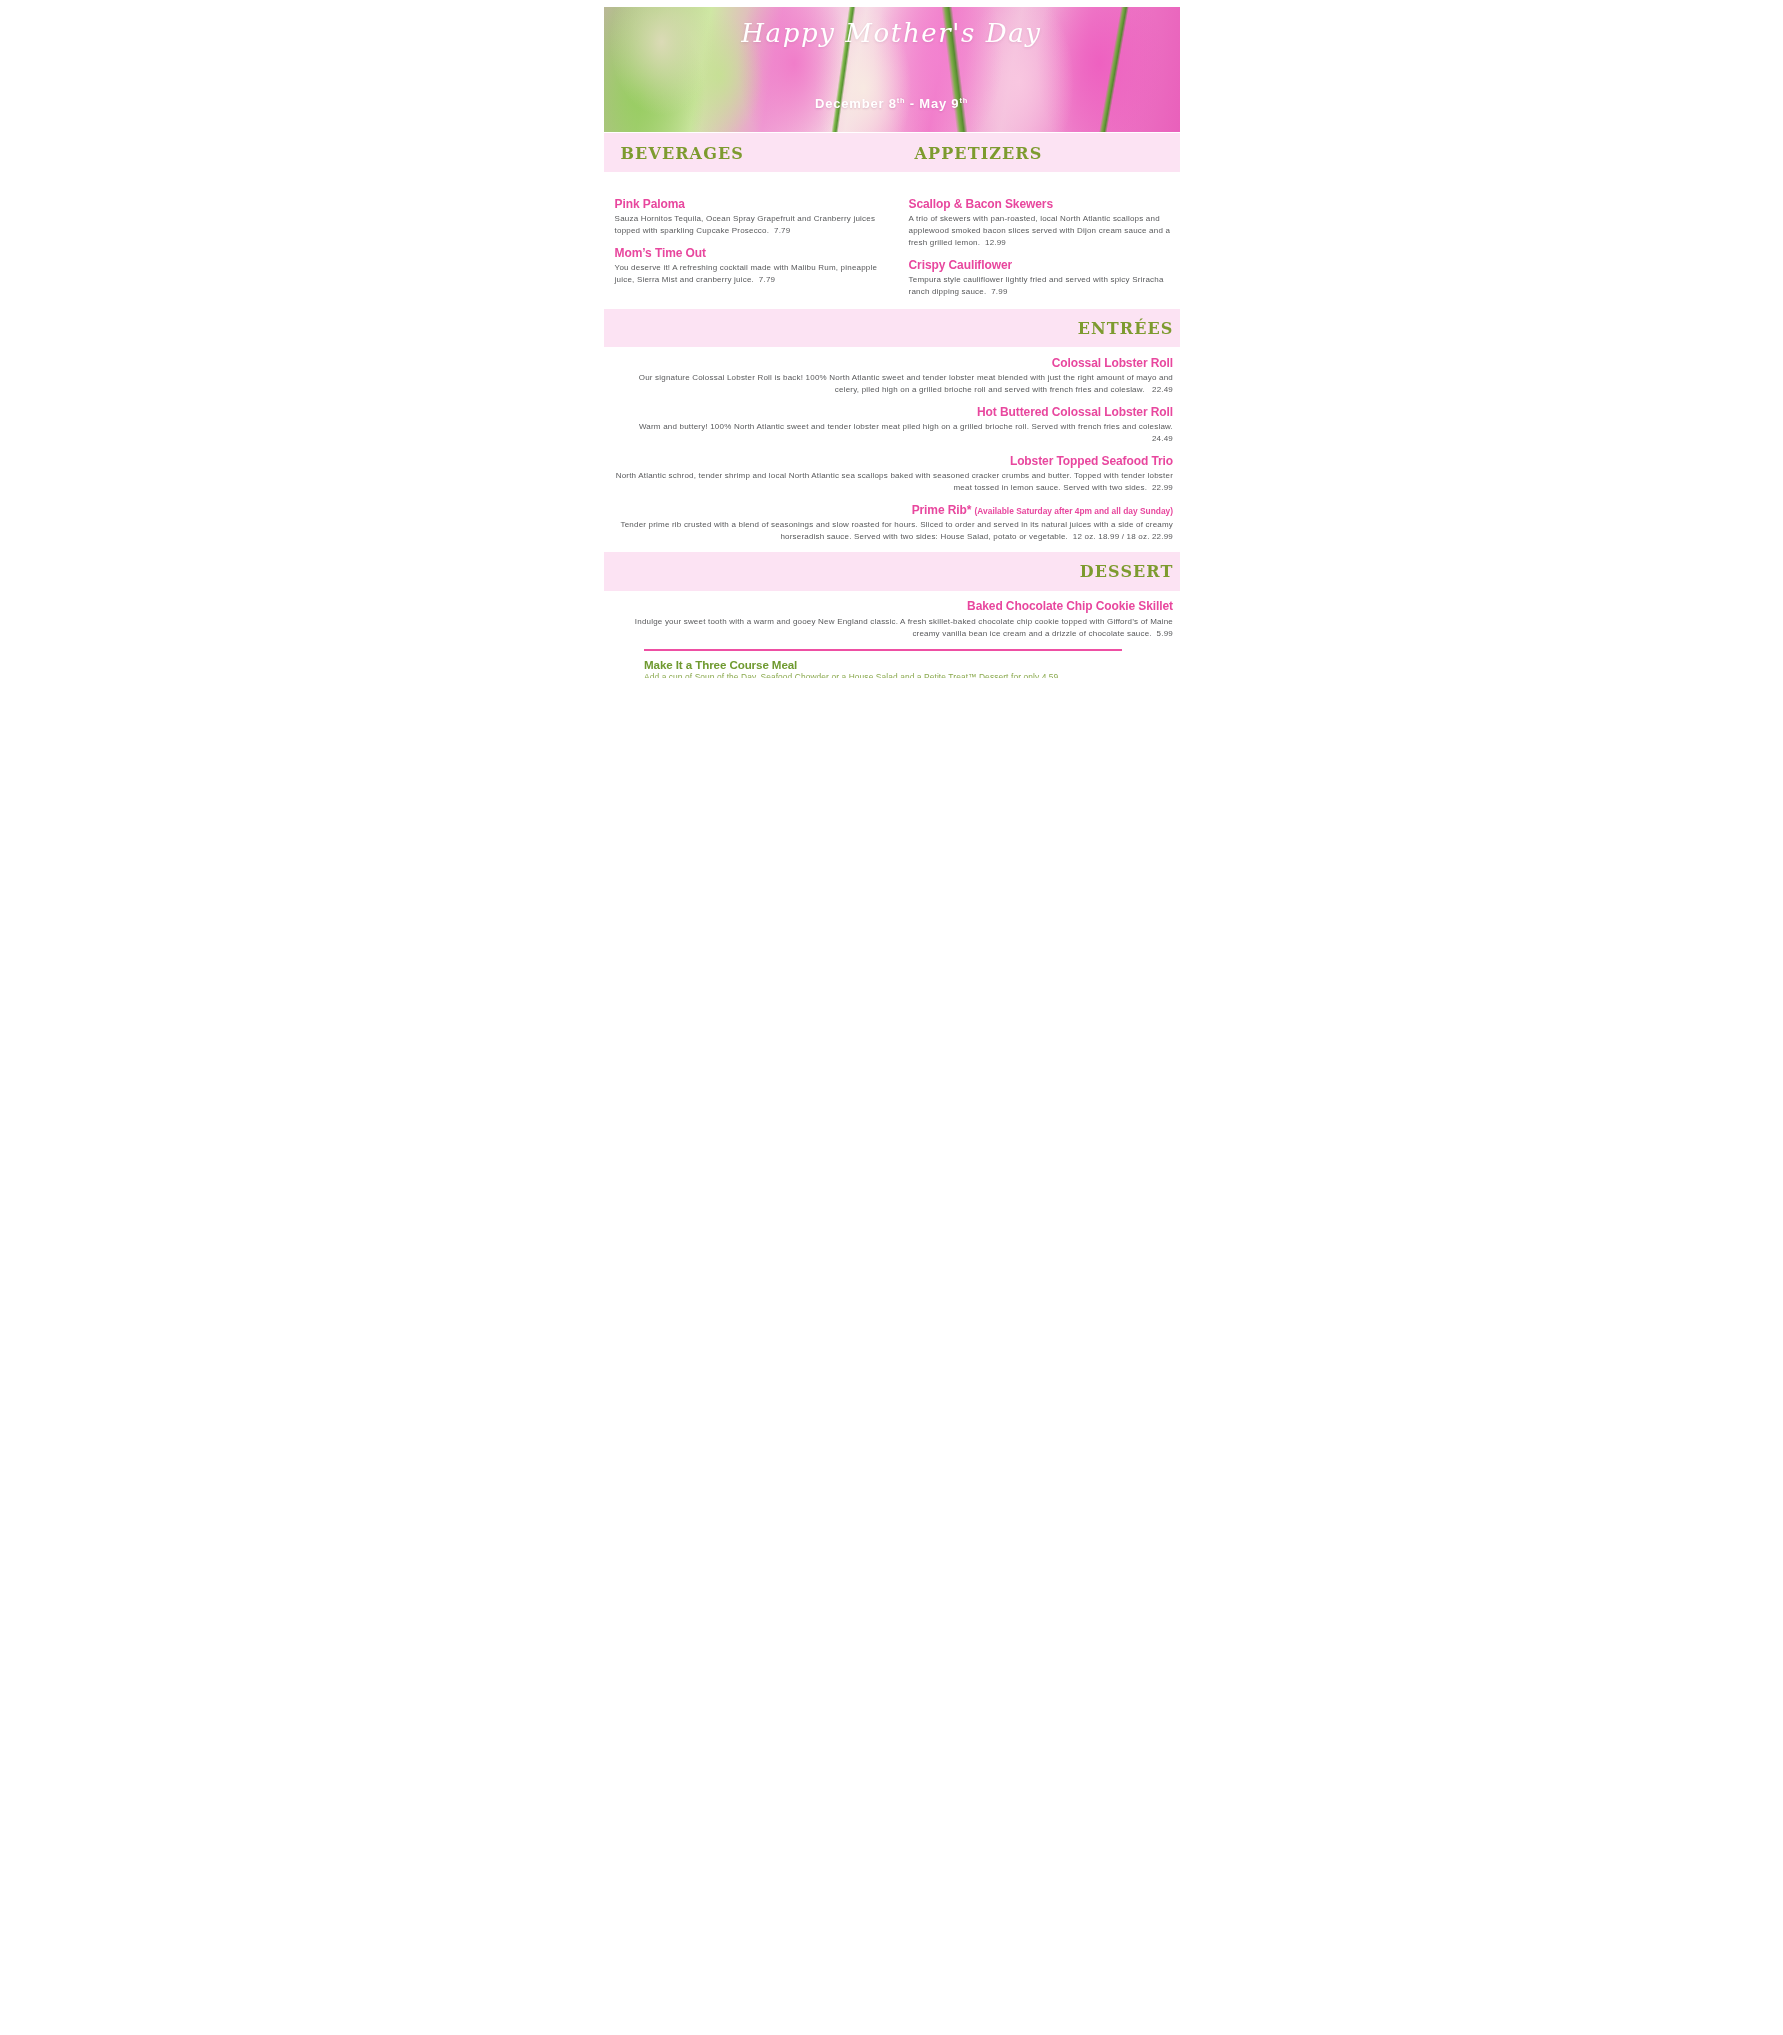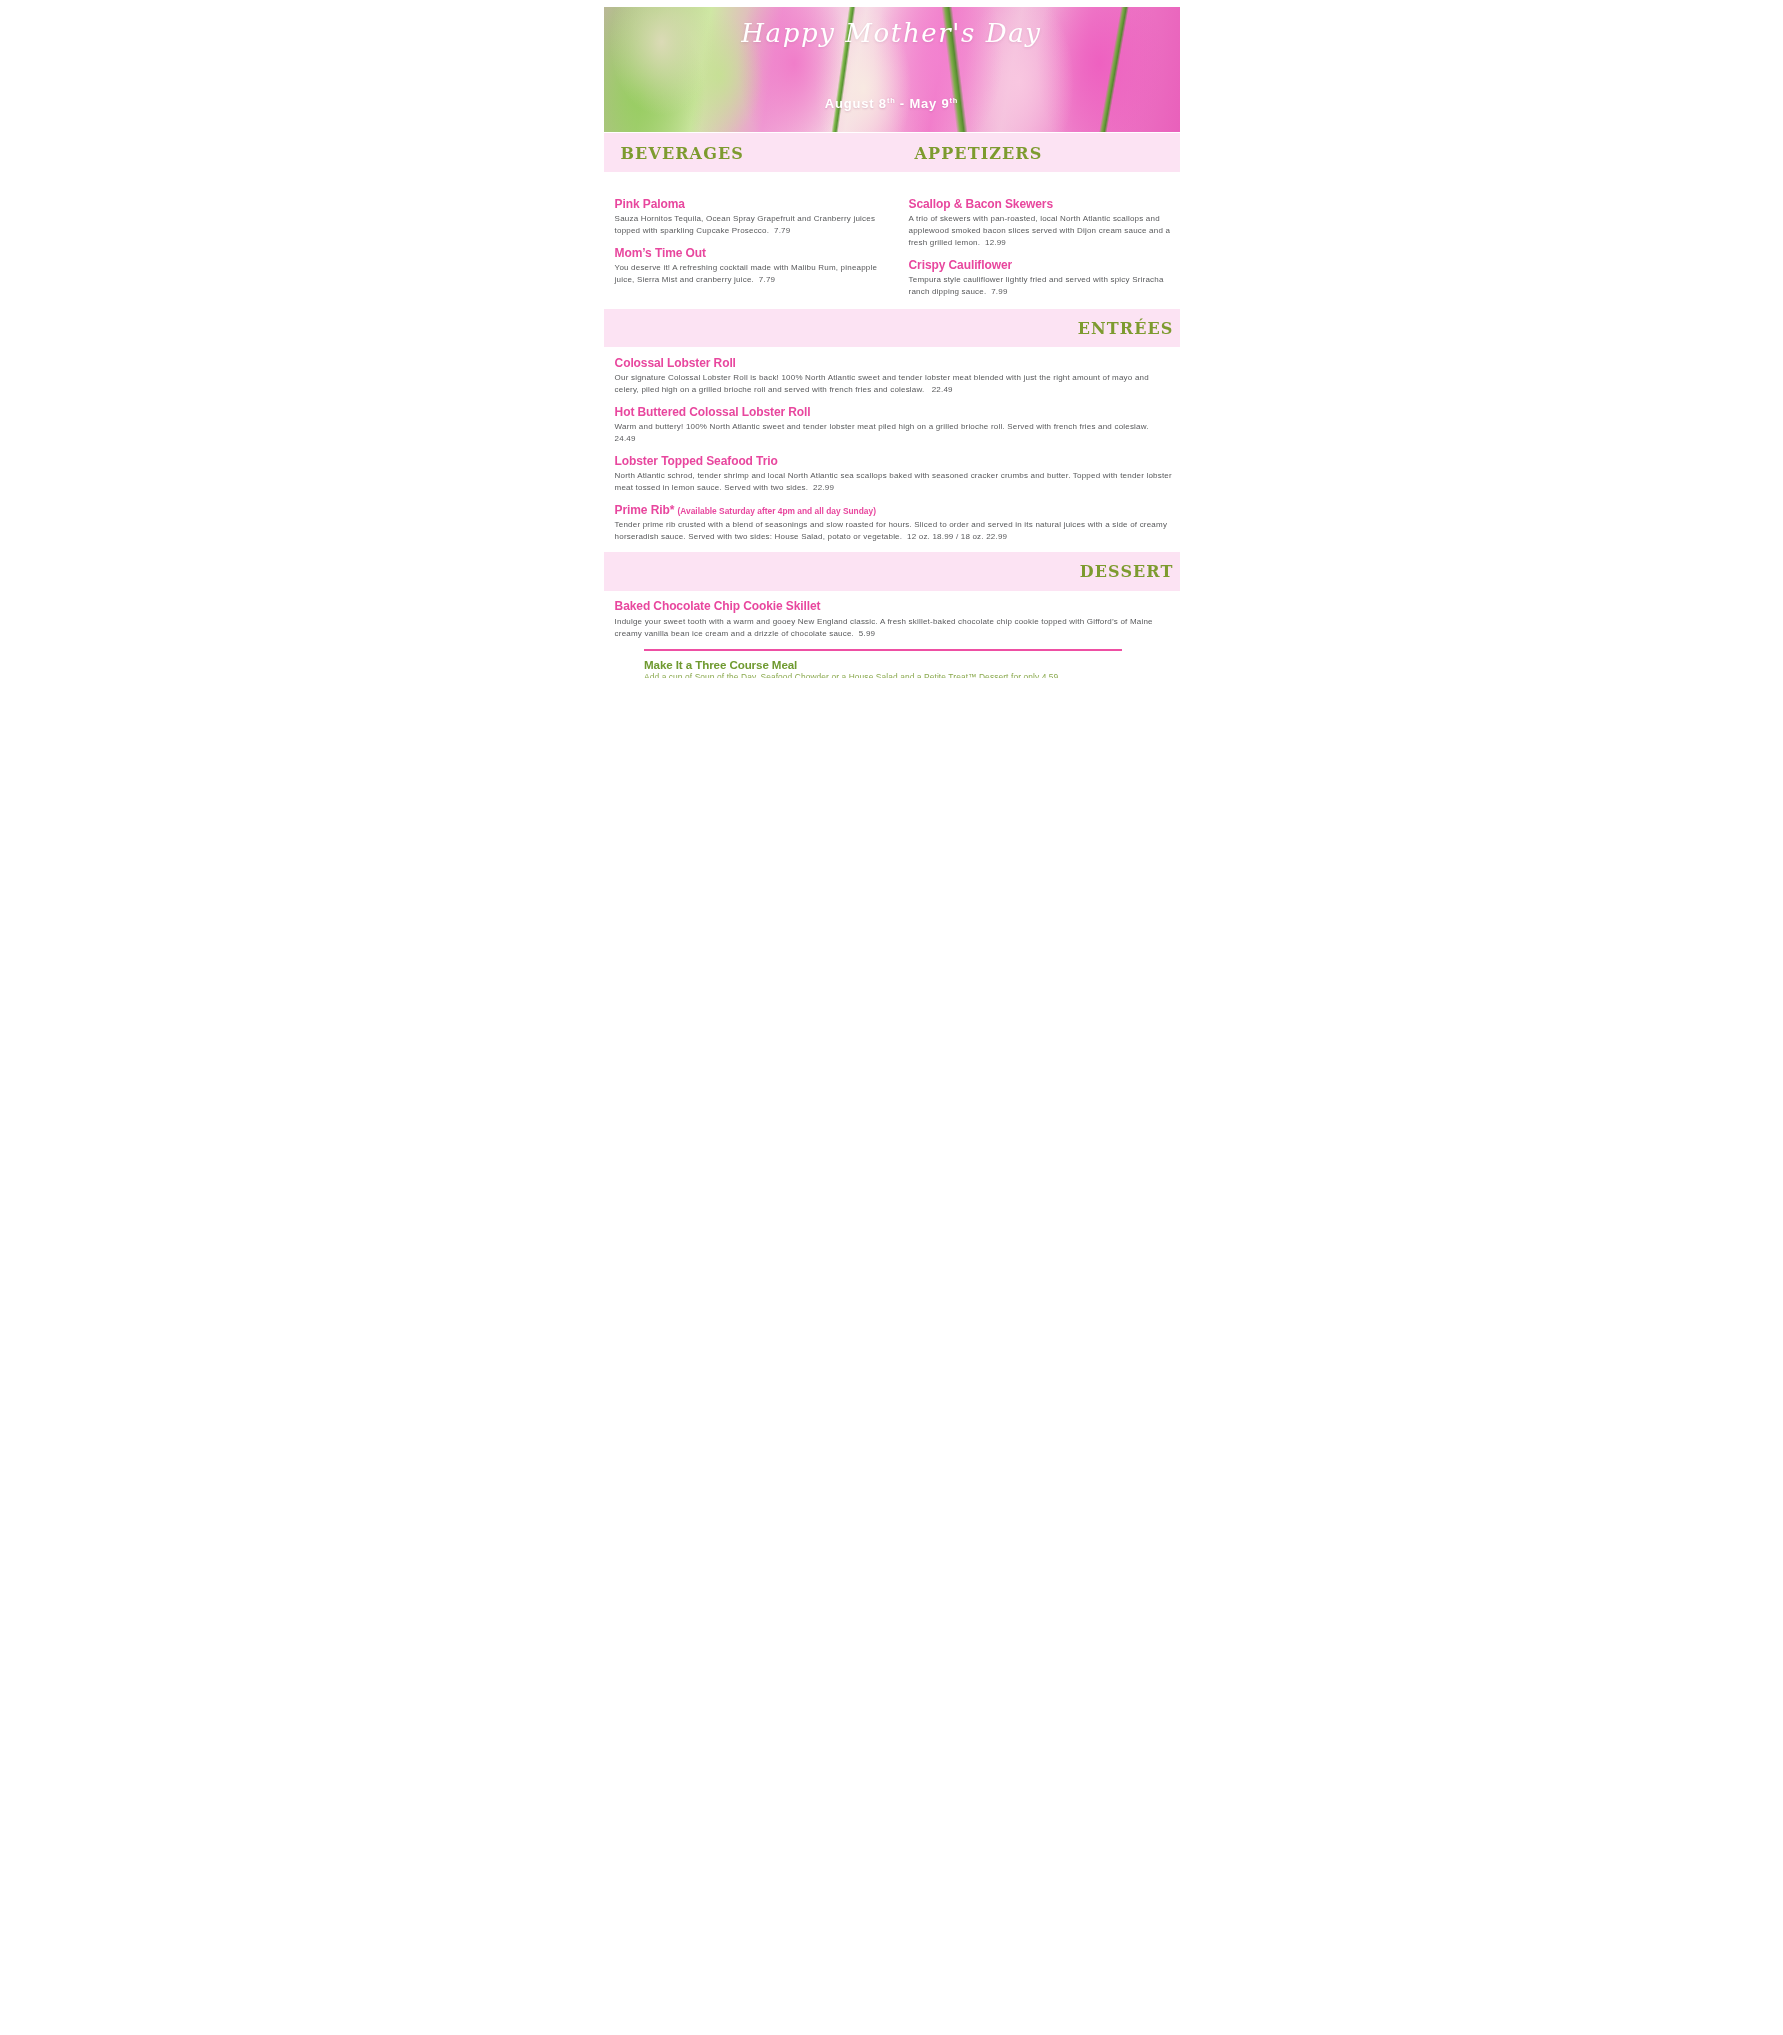--- a/index.html
+++ b/index.html
@@ -47,21 +47,21 @@
   .band { background:#fce3f3; margin:1.6px 9.5px 0 9.5px; padding:4.2px 0 3.7px 0; }
   .band-grid { display:grid; grid-template-columns:1fr 1fr; column-gap:29.5px; padding:0 6.3px 0 11px; }
   .section-heading {
     margin:6px; font-family:"DejaVu Serif", serif; font-weight:bold;
     font-size:16px; letter-spacing:1.1px; color:#7d9b2f;
   }
   .band-single { padding-left:5px;text-align:right; }
 
   
   .columns { display:grid; grid-template-columns:1fr 1fr; column-gap:29.5px; padding:8.4px 16px 0 20.6px;margin-top:16px; }
-  .full-items { padding:8.4px 16px 0 20.6px; }
+  .full-items { padding:8.4px 16px 0 20.6px;text-align:right; }
   .item { margin:0 0 9px 0; }
   .item-name {
     margin:0 0 2.1px 0; font-size:12px; font-weight:bold; color:#e8479e; letter-spacing:-0.1px;
   }
   .name-note { font-size:8.4px; letter-spacing:0; }
   .item-desc {
     margin:0; font-size:8px; line-height:1.5; letter-spacing:0.2px;
     color:#58595b; white-space:pre-wrap;
   }
 
@@ -81,21 +81,21 @@
 <body>
 
 <div class="page">
 
   <div class="banner">
     <div class="stem stem1"></div>
     <div class="stem stem2"></div>
     <div class="stem stem3"></div>
     <div class="banner-title">Happy Mother's Day</div>
     <div class="banner-dates">
-      <span>August 8</span><sup>th</sup><span> - </span><span>May 9</span><sup>th</sup>
+      <span>December 8</span><sup>th</sup><span> - </span><span>May 9</span><sup>th</sup>
     </div>
   </div>
 
   <div class="band">
     <div class="band-grid">
       <h2 class="section-heading">BEVERAGES</h2>
       <h2 class="section-heading">APPETIZERS</h2>
     </div>
   </div>
 

